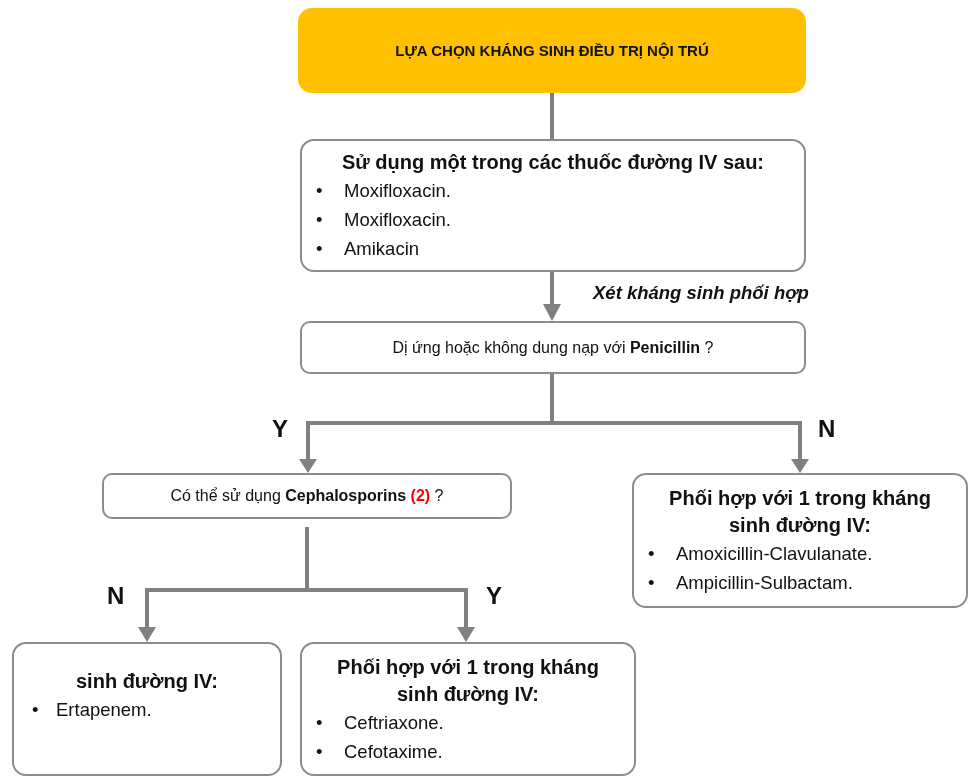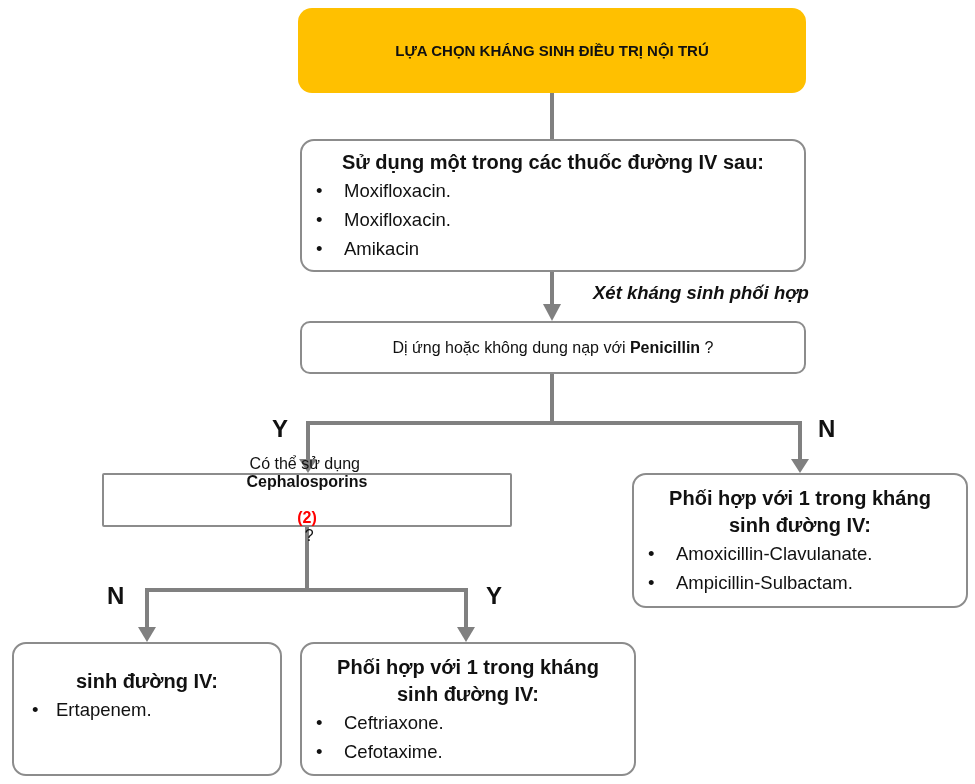--- a/index.html
+++ b/index.html
@@ -67,21 +67,21 @@
   <span style="white-space:pre;">Dị ứng hoặc không dung nạp với </span>
     <b>Penicillin</b>
     <span style="white-space:pre;"> ?</span>
 </div>
 
 <div class="lbl" style="left:272px; top:415px;">Y</div>
 <div class="lbl" style="left:818px; top:415px;">N</div>
 <div class="lbl" style="left:107px; top:582px;">N</div>
 <div class="lbl" style="left:486px; top:582px;">Y</div>
 
-<div class="box q" style="left:102px; top:473px; width:410px; height:54px; border-radius:2px;flex-direction:column;">
+<div class="box q" style="left:102px; top:473px; width:410px; height:46px; border-radius:10px;">
   <span style="white-space:pre;">Có thể sử dụng </span>
     <b>Cephalosporins</b>
     <span style="white-space:pre;"> </span>
     <b class="red">(2)</b>
     <span style="white-space:pre;"> ?</span>
 </div>
 
 <div class="box" style="left:632px; top:473px; width:336px; height:135px; padding-top:10px;">
   <div class="hdr">Phối hợp với 1 trong kháng</div>
   <div class="hdr">sinh đường IV:</div>

